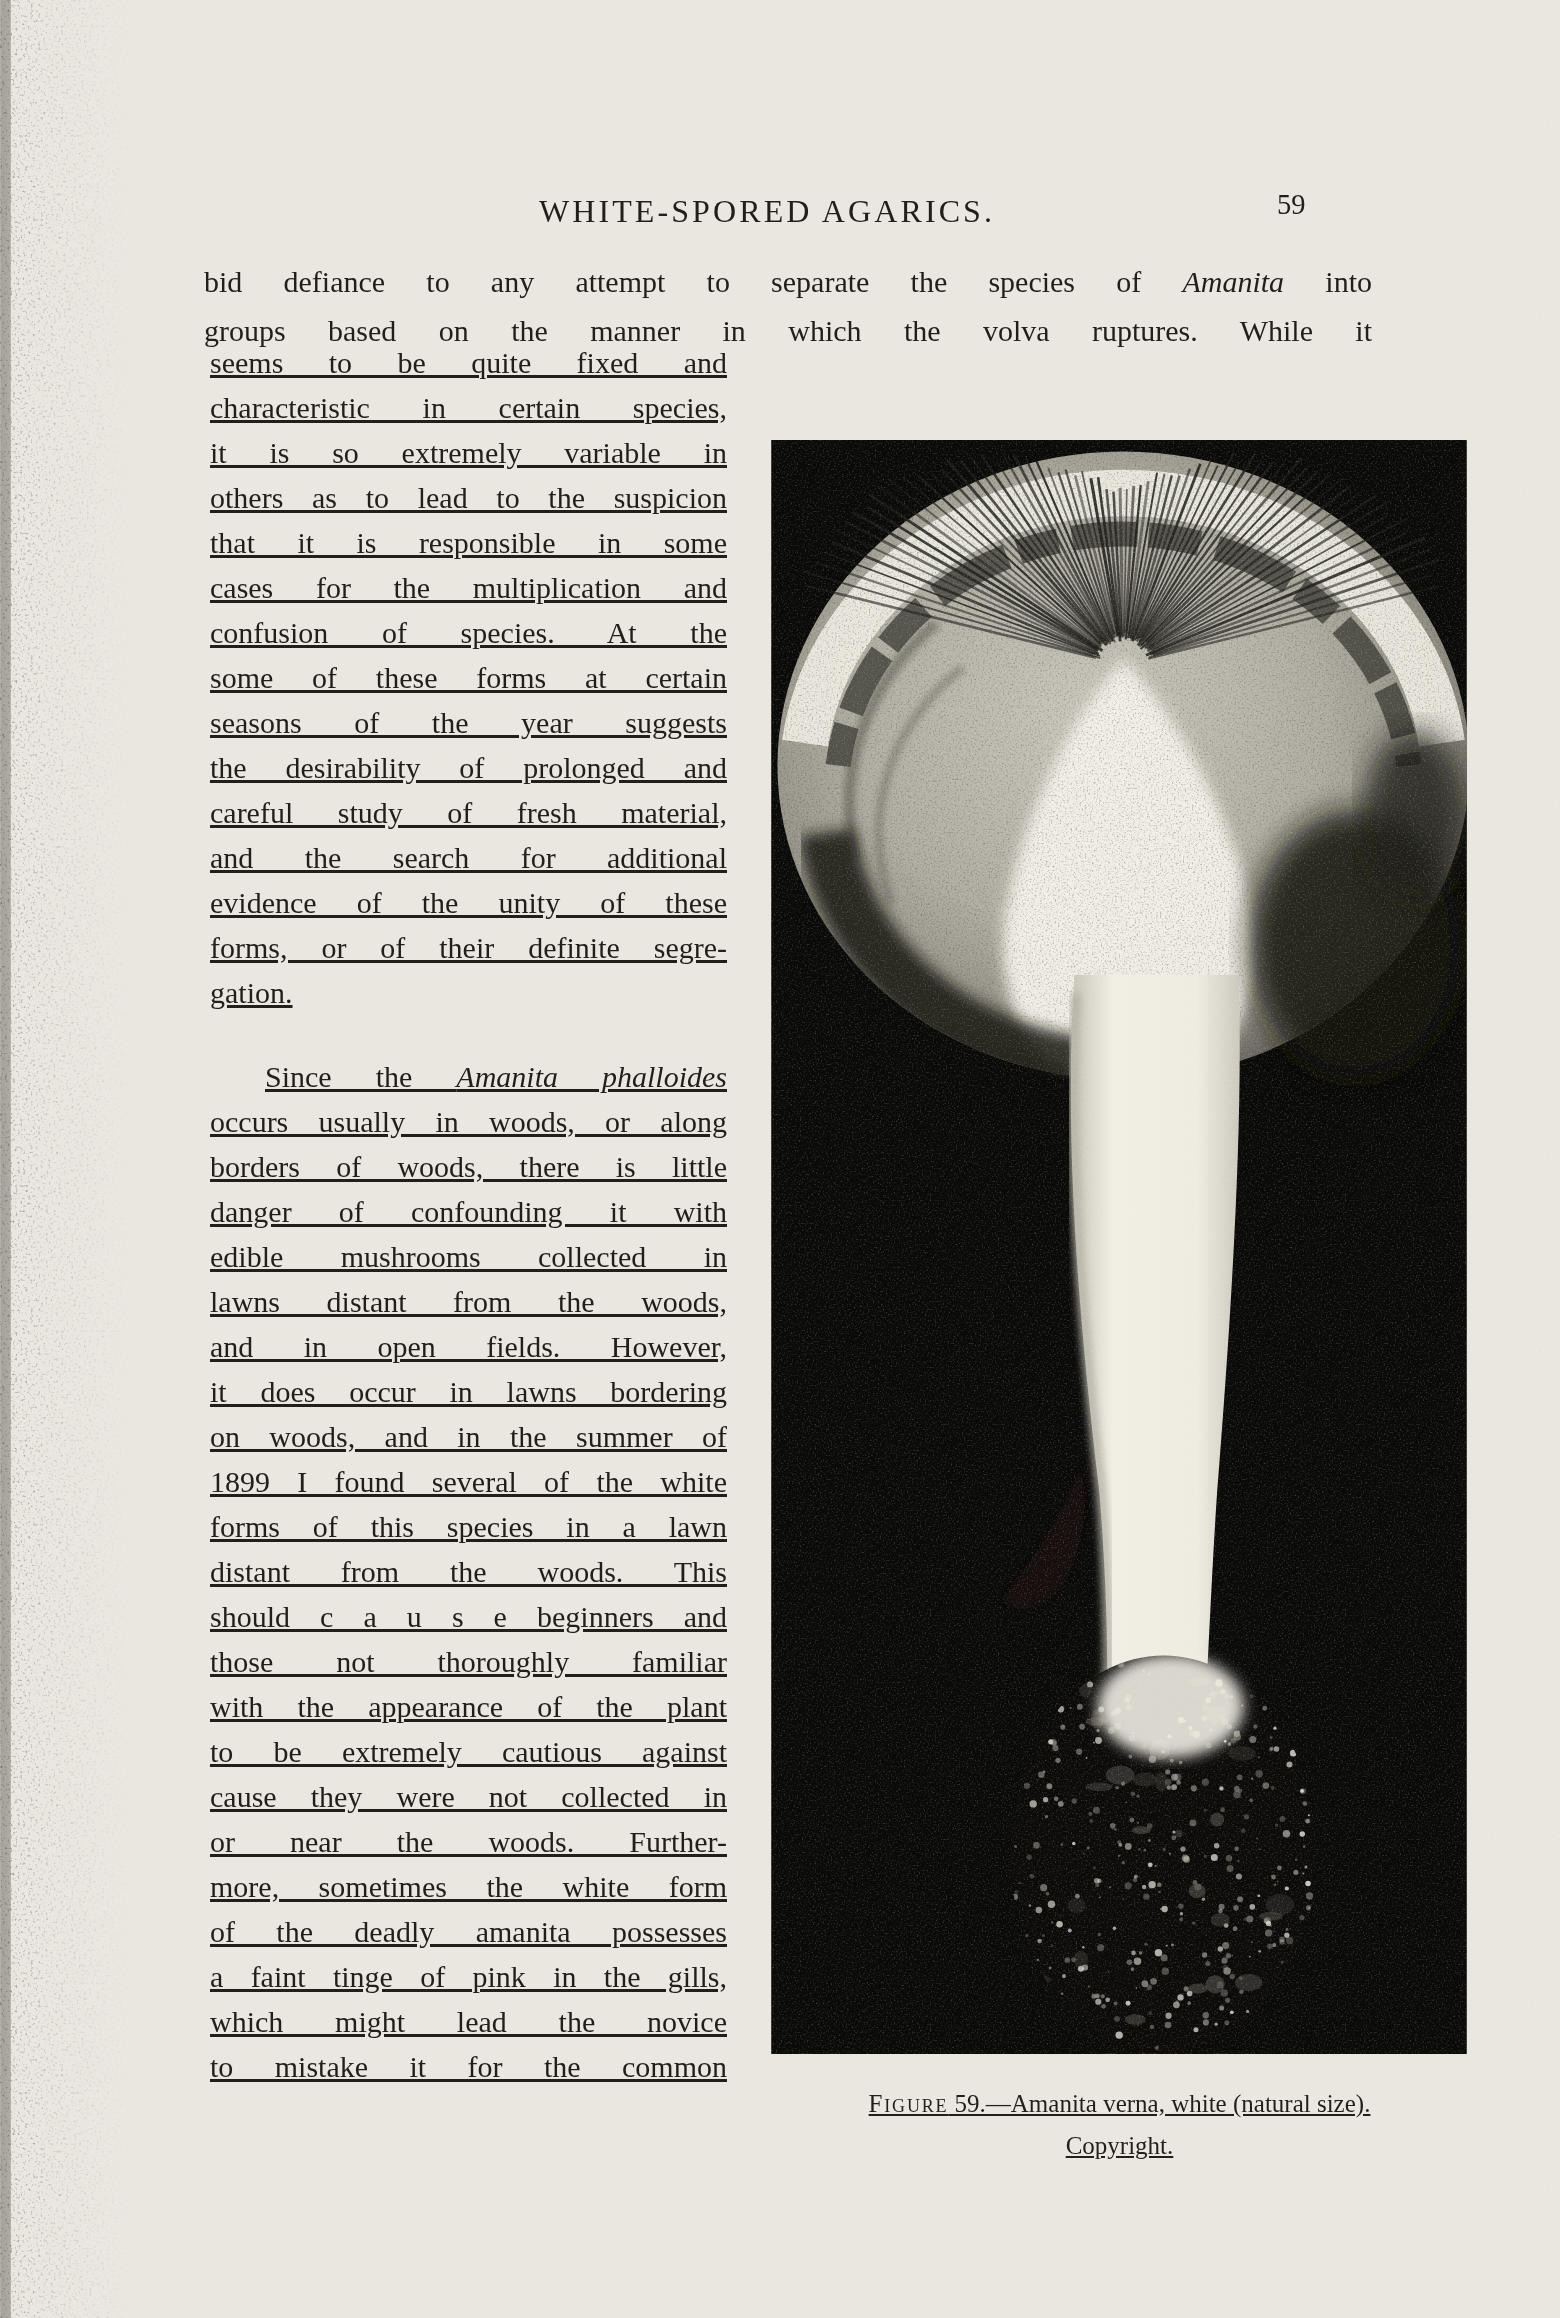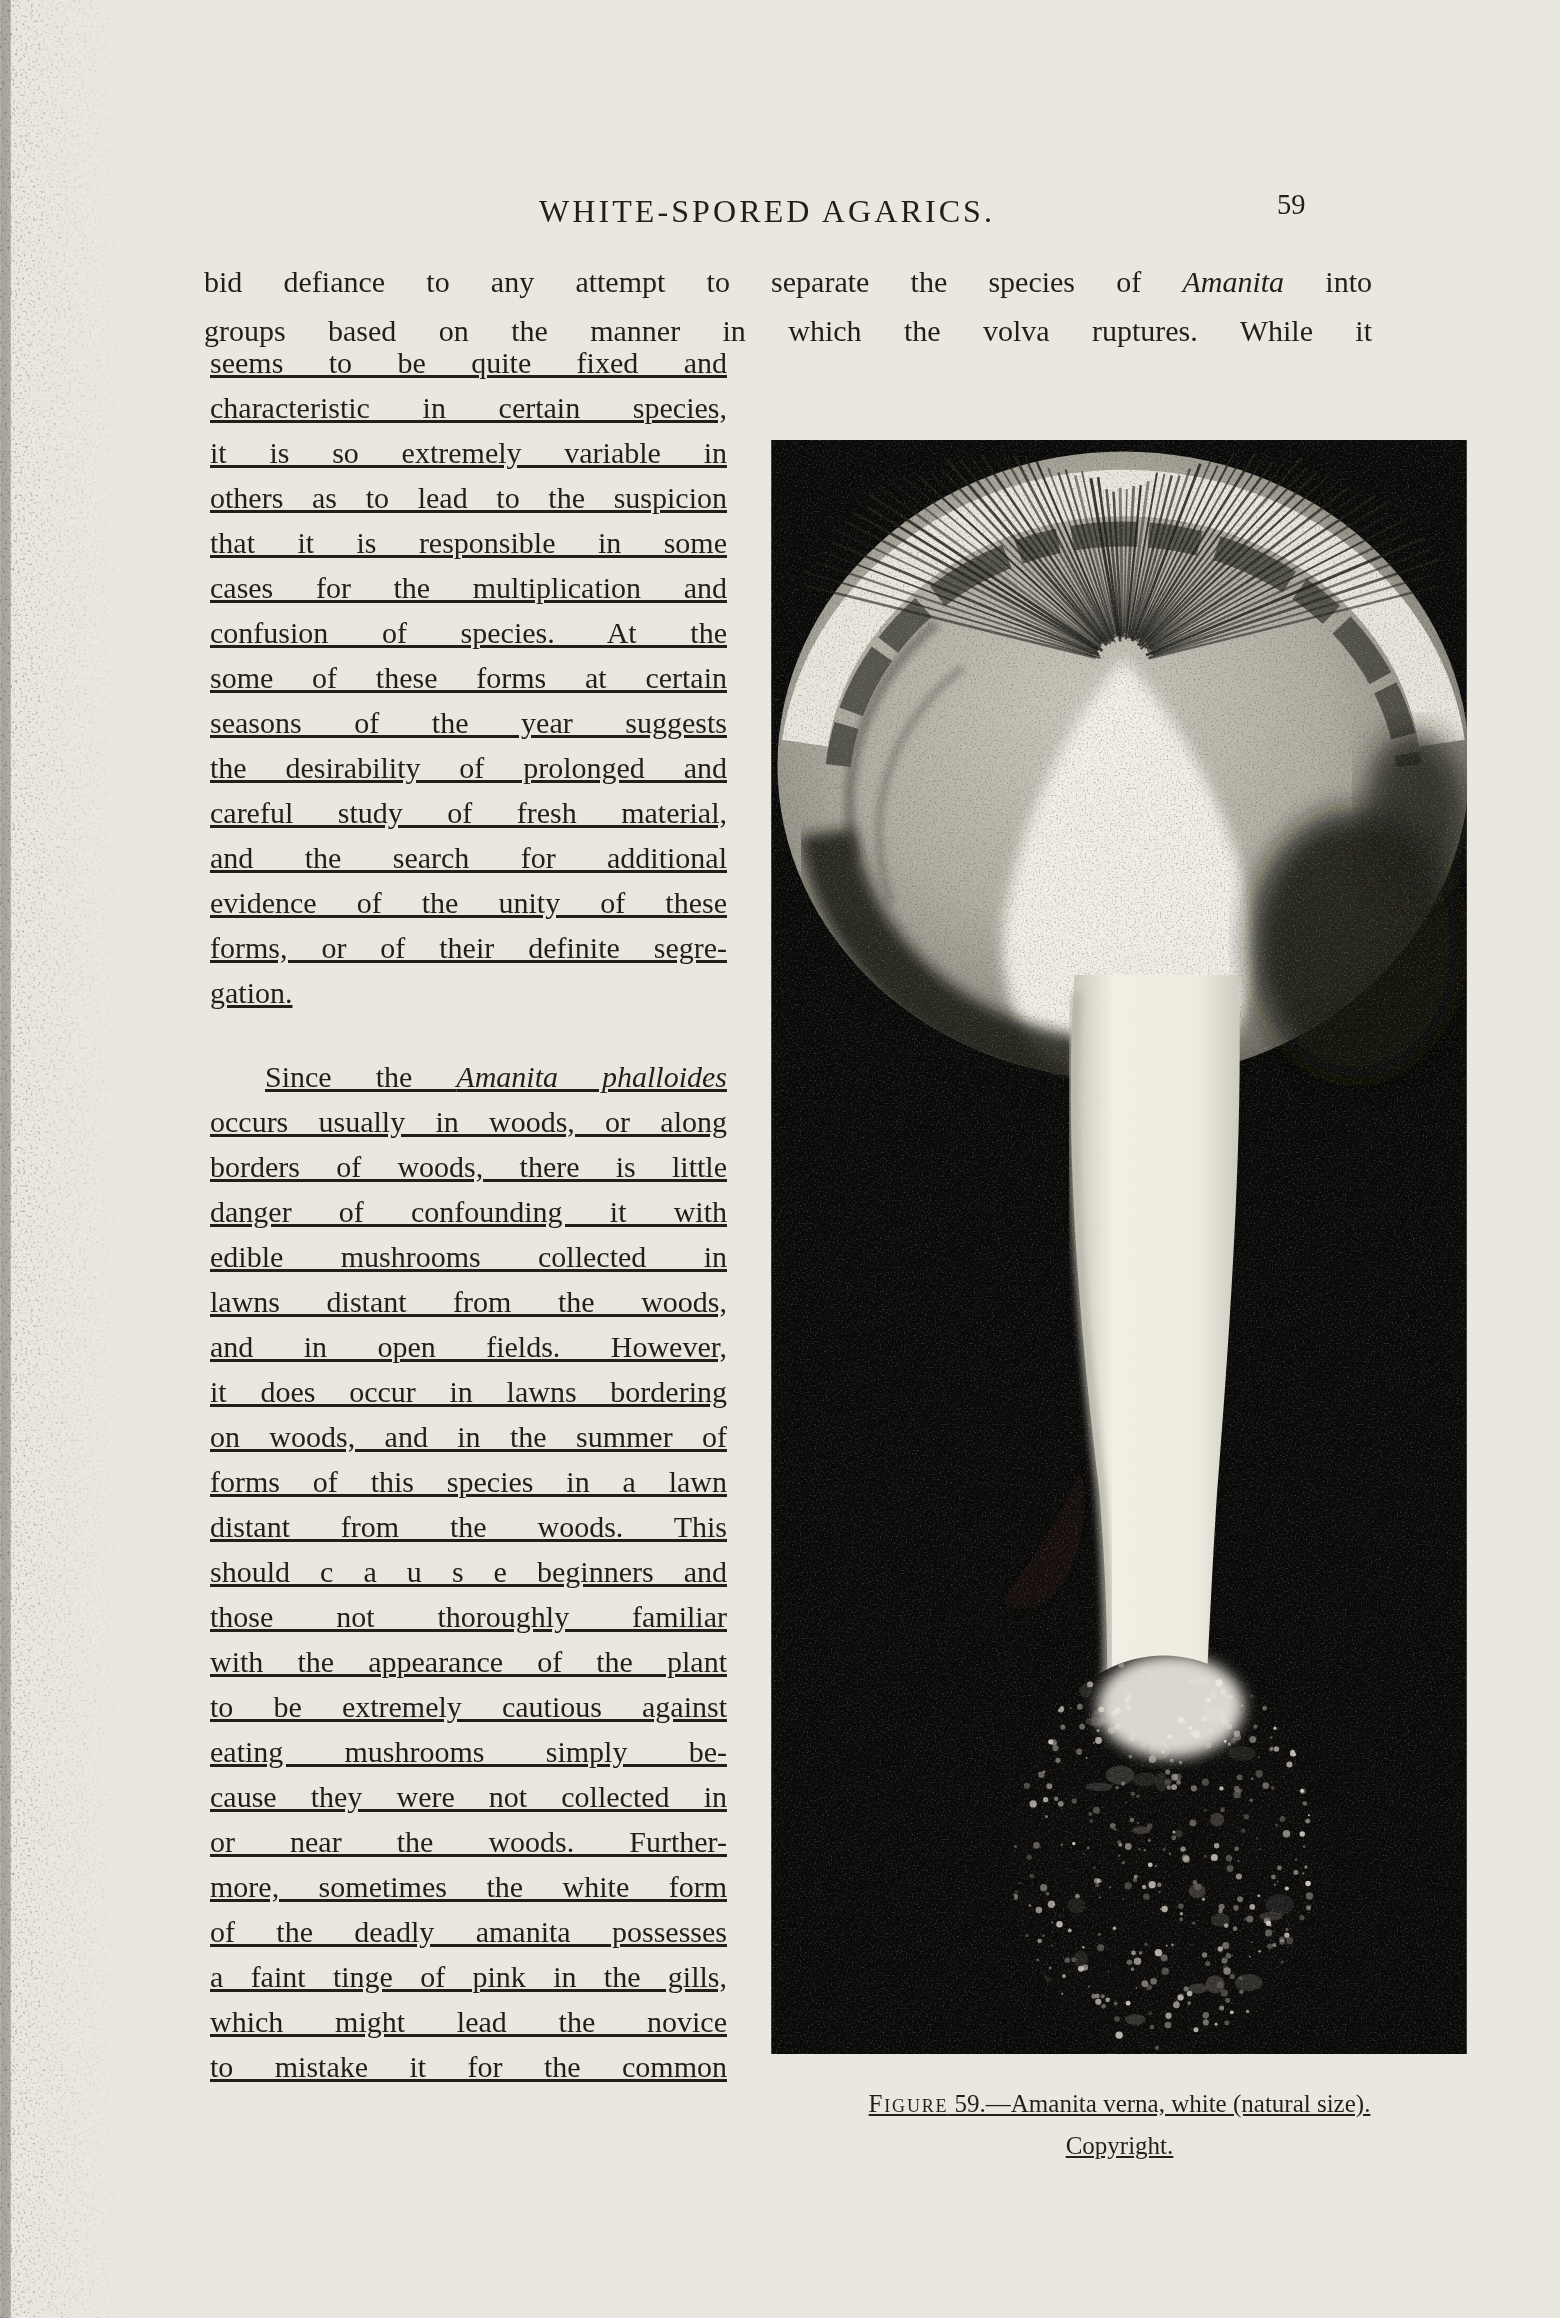--- a/index.html
+++ b/index.html
@@ -98,27 +98,27 @@
       <div class="body-line no-just"><span>gation.</span></div>
       <div class="body-line indent"><span>Since the </span><i>Amanita phalloides</i></div>
       <div class="body-line"><span>occurs usually in woods, or along</span></div>
       <div class="body-line"><span>borders of woods, there is little</span></div>
       <div class="body-line"><span>danger of confounding it with</span></div>
       <div class="body-line"><span>edible mushrooms collected in</span></div>
       <div class="body-line"><span>lawns distant from the woods,</span></div>
       <div class="body-line"><span>and in open fields.  However,</span></div>
       <div class="body-line"><span>it does occur in lawns bordering</span></div>
       <div class="body-line"><span>on woods, and in the summer of</span></div>
+      <div class="body-line"><span>1899 I found several of the white</span></div>
       <div class="body-line"><span>forms of this species in a lawn</span></div>
       <div class="body-line"><span>distant from the woods.  This</span></div>
       <div class="body-line"><span>should c a u s e beginners and</span></div>
       <div class="body-line"><span>those not thoroughly familiar</span></div>
       <div class="body-line"><span>with the appearance of the plant</span></div>
       <div class="body-line"><span>to be extremely cautious against</span></div>
-      <div class="body-line"><span>eating mushrooms simply be-</span></div>
       <div class="body-line"><span>cause they were not collected in</span></div>
       <div class="body-line"><span>or near the woods.  Further-</span></div>
       <div class="body-line"><span>more, sometimes the white form</span></div>
       <div class="body-line"><span>of the deadly amanita possesses</span></div>
       <div class="body-line"><span>a faint tinge of pink in the gills,</span></div>
       <div class="body-line"><span>which might lead the novice</span></div>
       <div class="body-line"><span>to mistake it for the common</span></div>
     </div>
 
   <svg id="figure-photo" viewBox="0 0 780 1810" width="696" height="1614">

